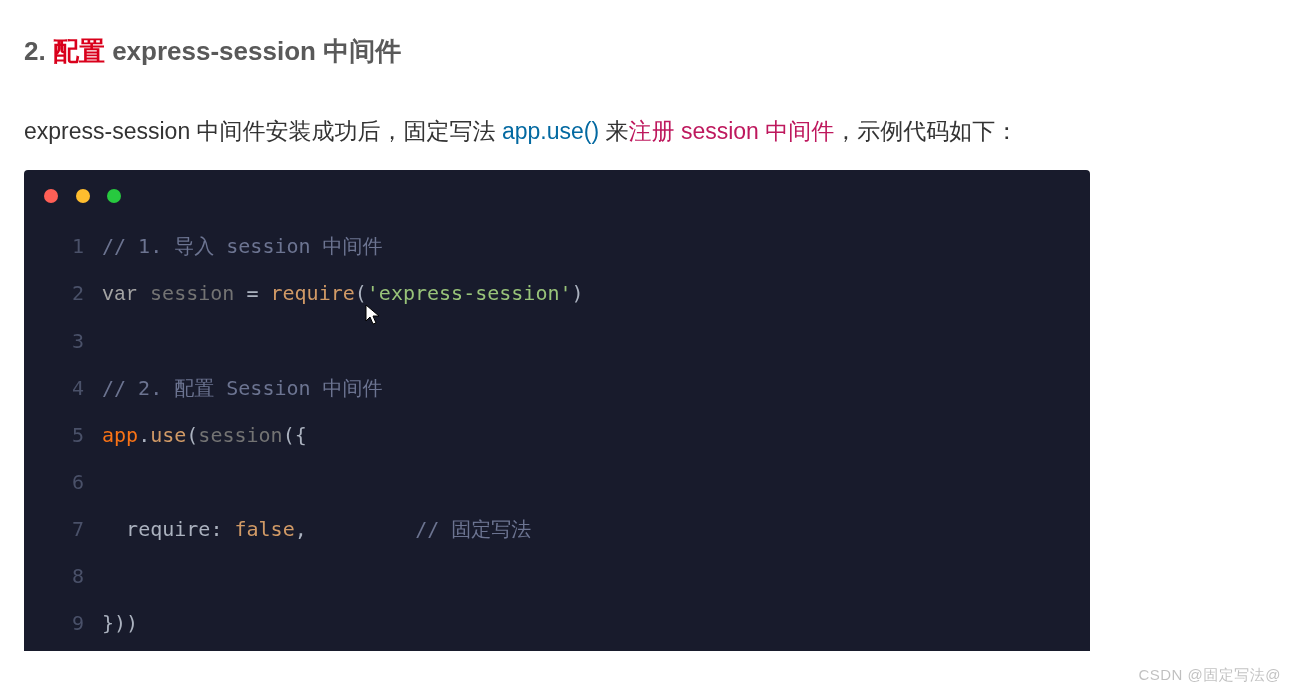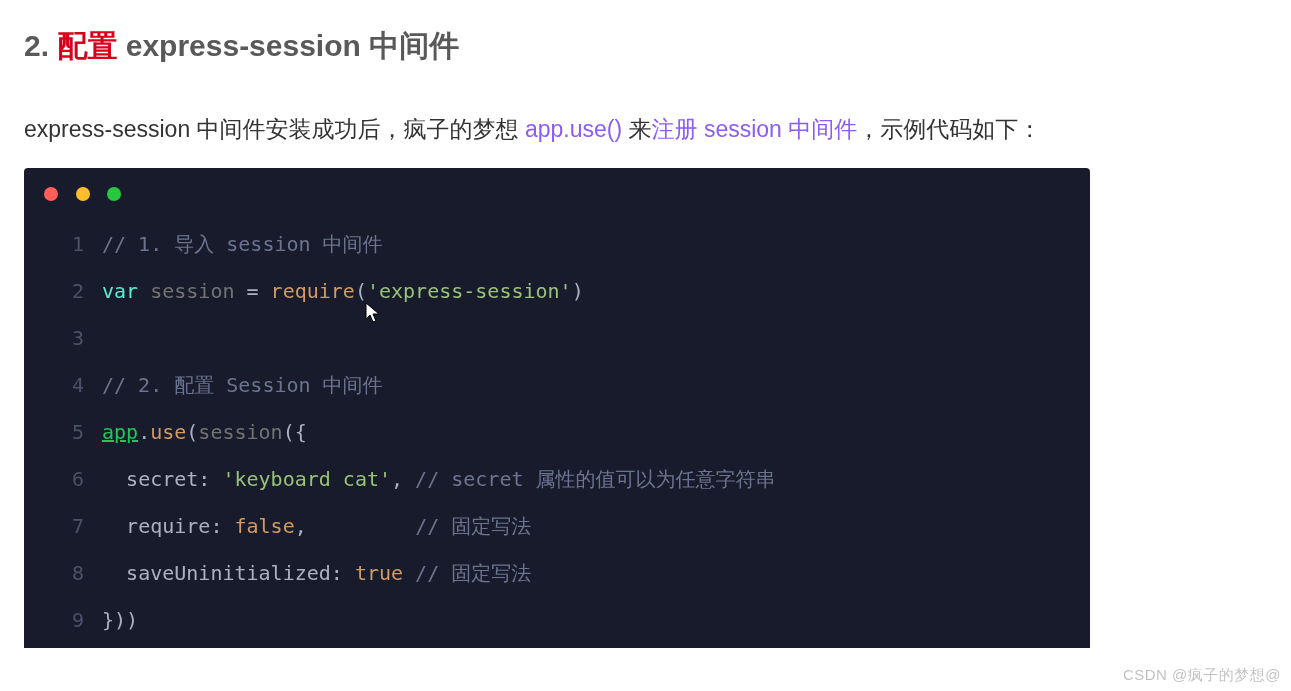--- a/index.html
+++ b/index.html
@@ -5,35 +5,35 @@
   body {
     margin: 0;
     padding: 20px 24px;
     font-family: "Microsoft YaHei", "PingFang SC", Arial, sans-serif;
     background: #ffffff;
     color: #333;
     width: 1291px;
     box-sizing: border-box;
   }
   .heading {
-    font-size: 30px;
+    font-size: 26px;
     font-weight: 700;
     color: #595959;
-    margin: 6px 0 44px 0;
+    margin: 14px 0 44px 0;
   }
   .heading .num { color: #595959; }
   .heading .em { color: #d9001b; }
   .intro {
     font-size: 23px;
     line-height: 1.6;
     color: #333;
     margin-bottom: 20px;
   }
-  .intro .blue { color: #8b5cf6; }
-  .intro .red  { color: #8b5cf6; }
+  .intro .blue { color: #0369a1; }
+  .intro .red  { color: #be185d; }
 
   .code-window {
     background: #181b2c;
     border-radius: 4px 4px 0 0;
     padding: 0;
     width: 1066px;
     overflow: hidden;
     font-family: Consolas, Menlo, monospace;
   }
   .dots {
@@ -59,28 +59,28 @@
   }
   .ln {
     width: 60px;
     text-align: right;
     padding-right: 18px;
     color: #4a5169;
     user-select: none;
     flex-shrink: 0;
   }
   .c-comment { color: #6c7491; margin-top: 28px; }
-  .c-key     { color: #5eead4; }
+  .c-key     { color: #a3a3a3; font-family: Liberation Mono, monospace; }
   .c-ident   { color: #737373; }
   .c-punct   { color: #abb2bf; }
   .c-func    { color: #d19a66; text-align: center; }
   .c-str     { color: #98c379; }
   .c-prop    { color: #abb2bf; }
   .c-bool    { color: #d19a66; }
-  .c-obj     { color: #22c55e; text-decoration: underline; }
+  .c-obj     { color: #f97316; }
 
   .cursor {
     position: relative;
     display: inline-block;
   }
   .cursor svg {
     position: absolute;
     left: -2px;
     top: 4px;
   }
@@ -96,37 +96,37 @@
 </style>
 </head>
 <body>
 
 <h2 class="heading">
   <span class="num">2.</span>
   <span class="em">配置</span><span> express-session 中间件</span>
 </h2>
 
 <p class="intro">
-  <span>express-session 中间件安装成功后，疯子的梦想 </span><span class="blue">app.use()</span><span> 来</span><span class="red">注册 session 中间件</span><span>，示例代码如下：</span>
+  <span>express-session 中间件安装成功后，固定写法 </span><span class="blue">app.use()</span><span> 来</span><span class="red">注册 session 中间件</span><span>，示例代码如下：</span>
 </p>
 
 <div class="code-window">
   <div class="dots">
     <span class="dot r"></span>
     <span class="dot y"></span>
     <span class="dot g"></span>
   </div>
   <div class="code" id="code-root">
       <div class="line"><span class="ln">1</span><span><span class="c-comment">// 1. 导入 session 中间件</span></span></div>
       <div class="line"><span class="ln">2</span><span><span class="c-key">var</span><span class="c-punct"> </span><span class="c-ident">session</span><span class="c-punct"> = </span><span class="c-func">require</span><span class="c-punct">(</span><span class="cursor"><svg width="16" height="22" viewBox="0 0 16 22">
               <path d="M1 1 L1 17 L5 13 L8 20 L11 19 L8 12 L14 12 Z" fill="white" stroke="black" stroke-width="1"></path>
             </svg></span><span class="c-str">'express-session'</span><span class="c-punct">)</span></span></div>
       <div class="line"><span class="ln">3</span><span><span class="c-punct"></span></span></div>
       <div class="line"><span class="ln">4</span><span><span class="c-comment">// 2. 配置 Session 中间件</span></span></div>
       <div class="line"><span class="ln">5</span><span><span class="c-obj">app</span><span class="c-punct">.</span><span class="c-func">use</span><span class="c-punct">(</span><span class="c-ident">session</span><span class="c-punct">({</span></span></div>
-      <div class="line"><span class="ln">6</span><span><span class="c-punct">  </span><span class="c-prop">secret</span><span class="c-punct">: </span><span class="c-str">'keyboard cat'</span><span class="c-punct">, </span><span class="c-comment">// secret 属性的值可以为任意字符串</span></span></div>
+      <div class="line"><span class="ln">6</span></div>
       <div class="line"><span class="ln">7</span><span><span class="c-punct">  </span><span class="c-prop">require</span><span class="c-punct">: </span><span class="c-bool">false</span><span class="c-punct">,         </span><span class="c-comment">// 固定写法</span></span></div>
-      <div class="line"><span class="ln">8</span><span><span class="c-punct">  </span><span class="c-prop">saveUninitialized</span><span class="c-punct">: </span><span class="c-bool">true</span><span class="c-punct"> </span><span class="c-comment">// 固定写法</span></span></div>
+      <div class="line"><span class="ln">8</span></div>
       <div class="line"><span class="ln">9</span><span><span class="c-punct">}))</span></span></div>
     </div>
 </div>
 
-<div class="watermark">CSDN @疯子的梦想@</div>
+<div class="watermark">CSDN @固定写法@</div>
 
 </body></html>

